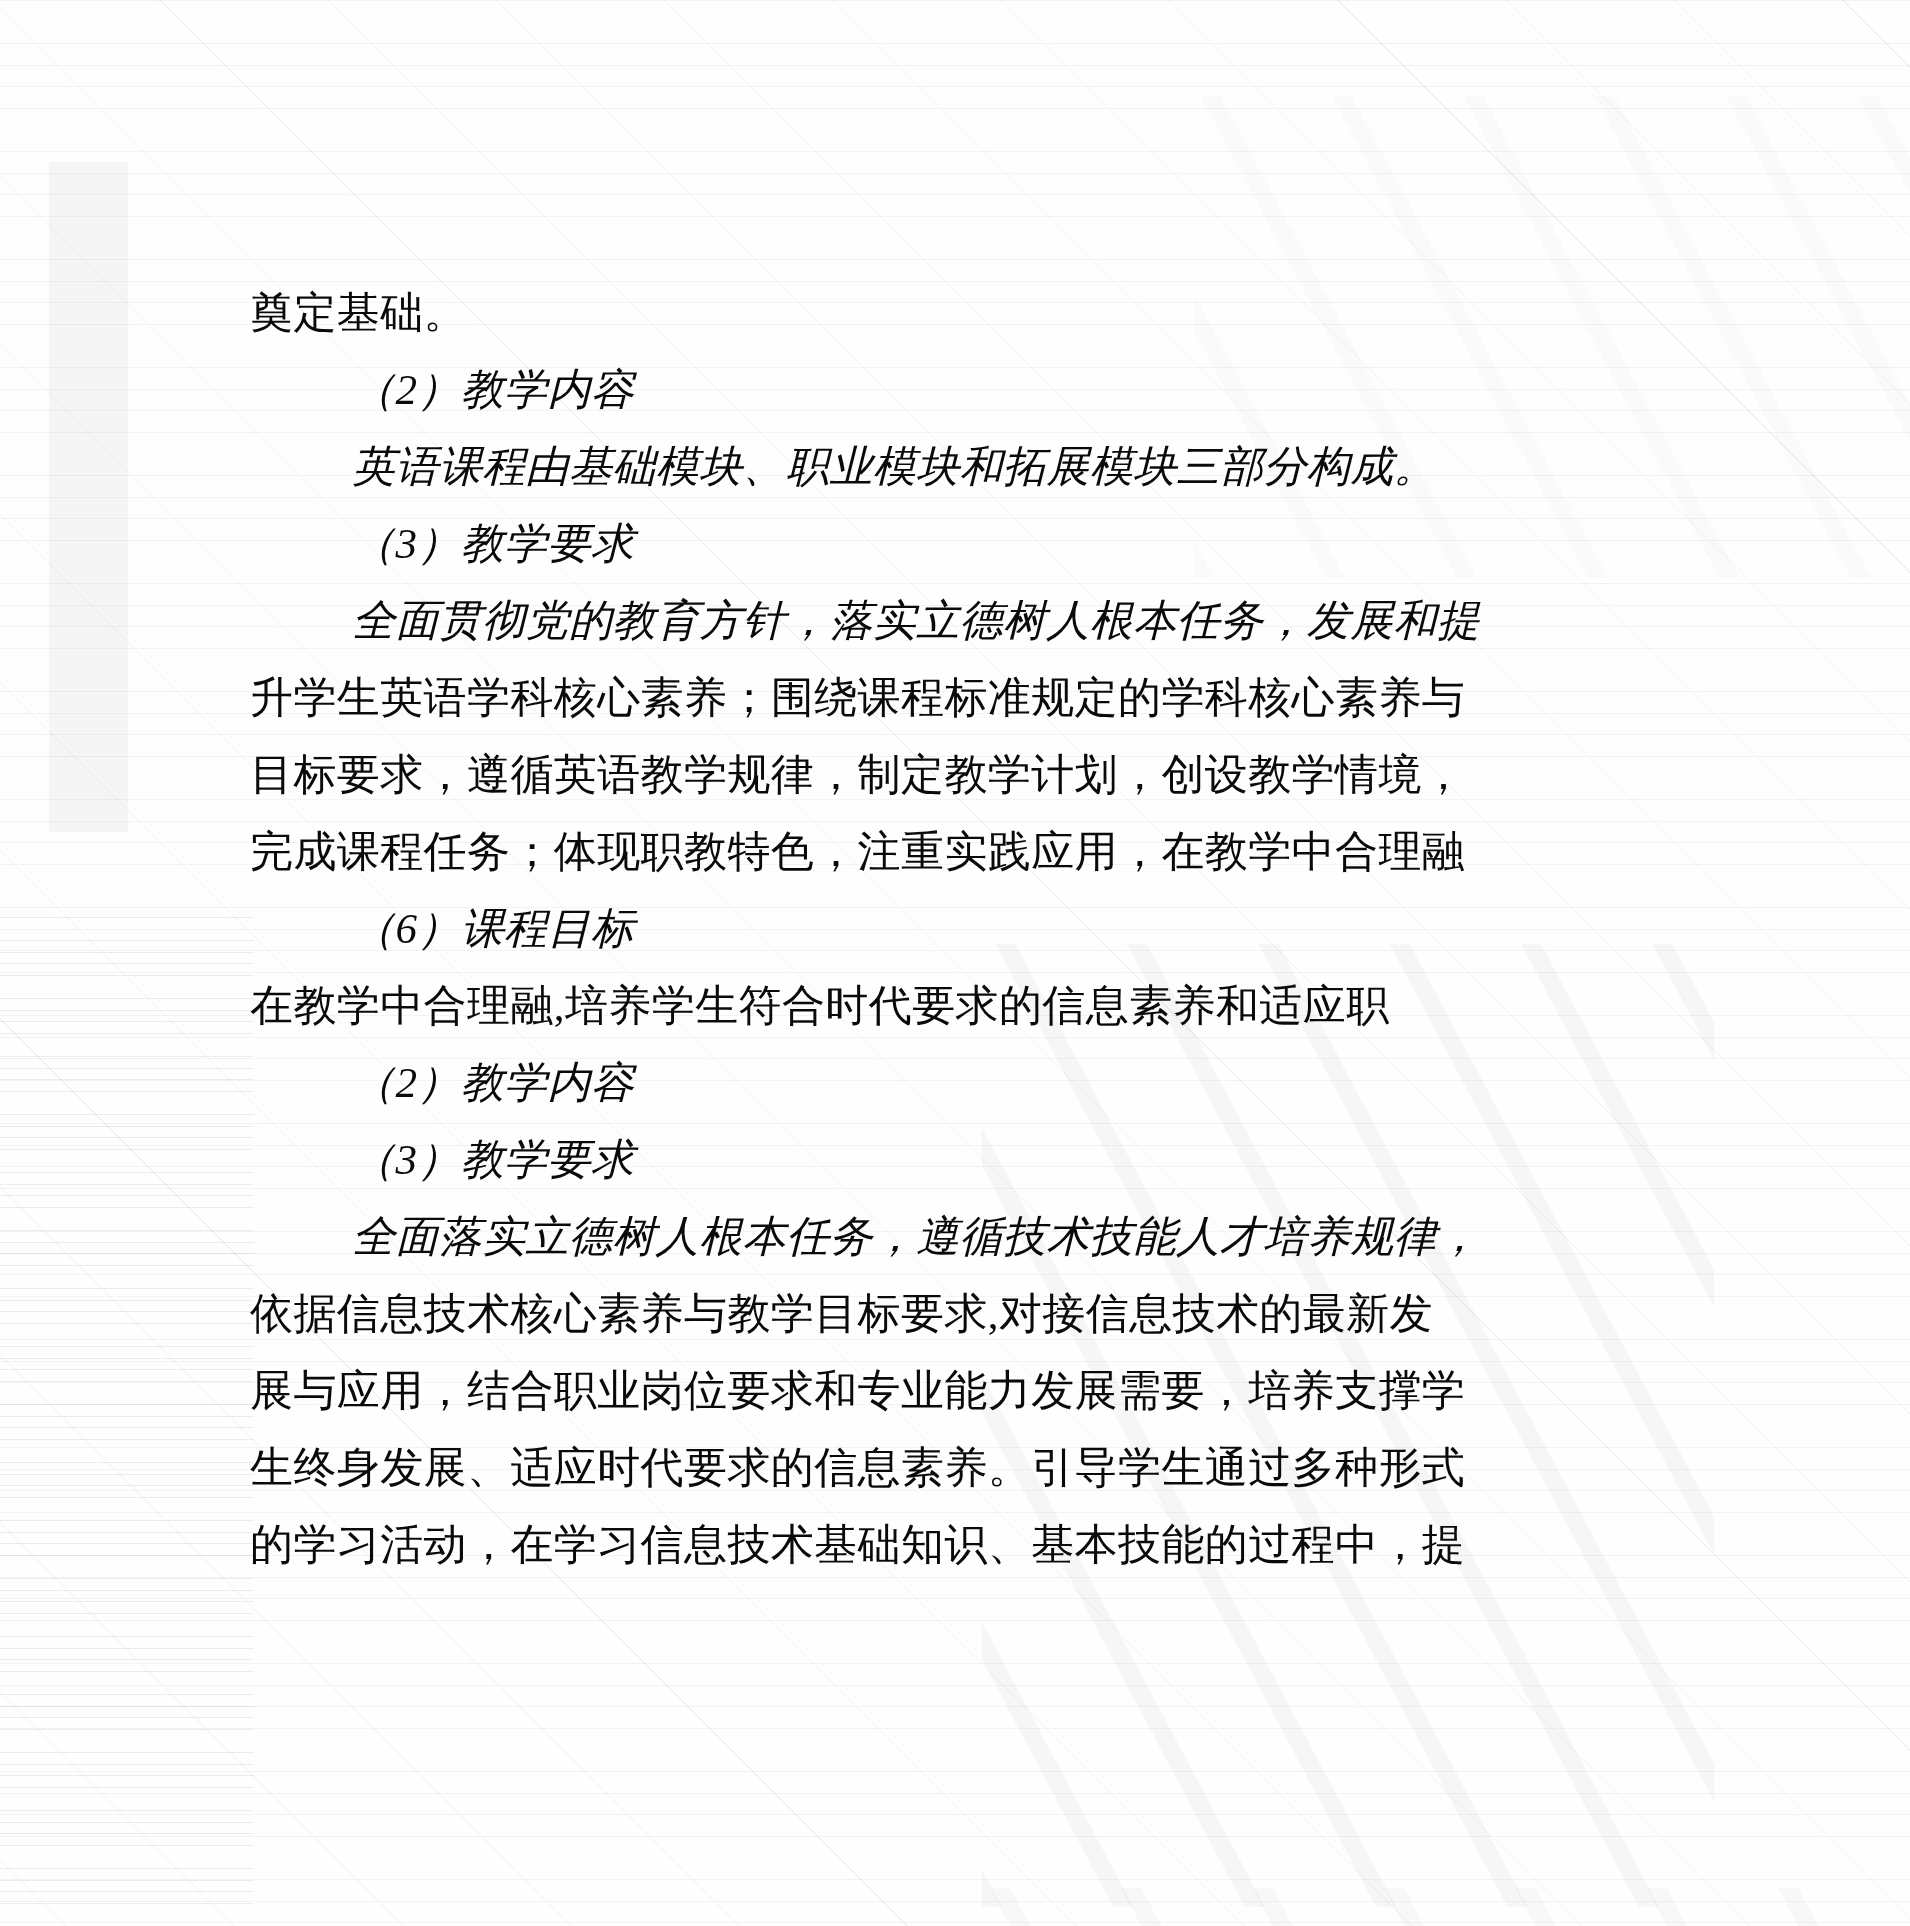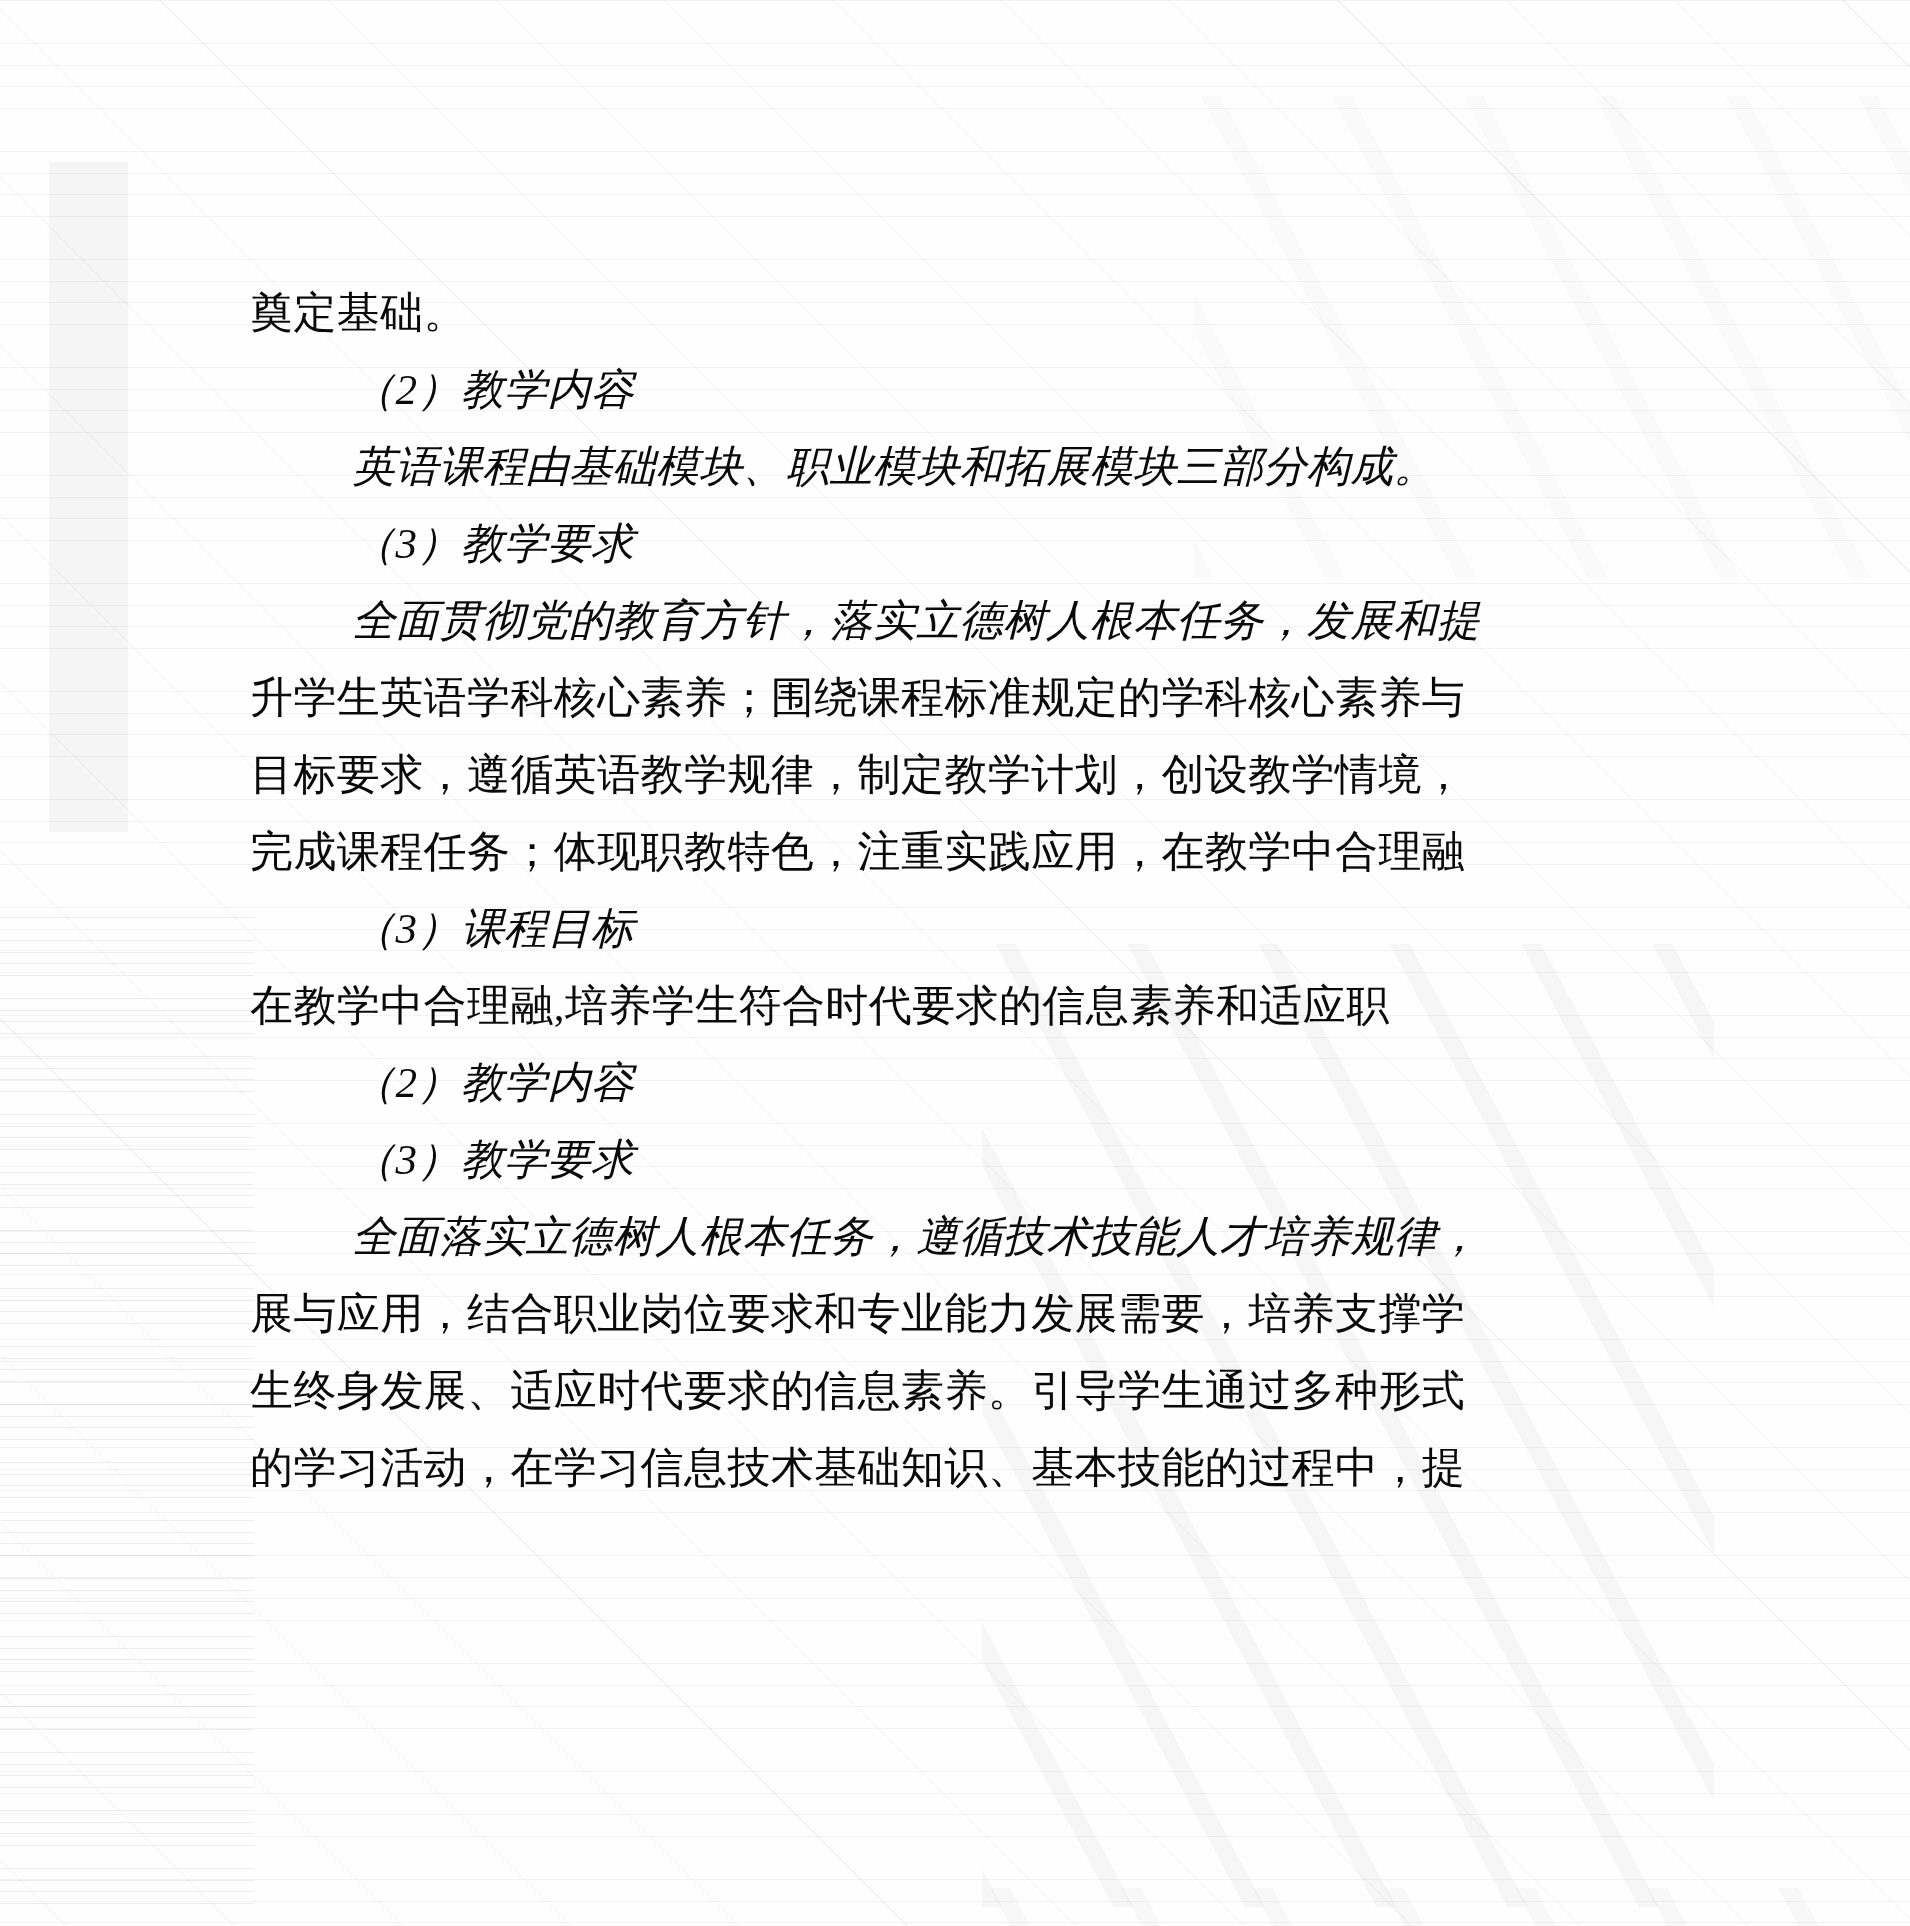--- a/index.html
+++ b/index.html
@@ -85,24 +85,25 @@
 
   <div class="text-block">
       <div class="line"><span>奠定基础。</span></div>
       <div class="line indent"><span>（2）教学内容</span></div>
       <div class="line indent"><span>英语课程由基础模块、职业模块和拓展模块三部分构成。</span></div>
       <div class="line indent"><span>（3）教学要求</span></div>
       <div class="line indent"><span>全面贯彻党的教育方针，落实立德树人根本任务，发展和提</span></div>
       <div class="line"><span>升学生英语学科核心素养；围绕课程标准规定的学科核心素养与</span></div>
       <div class="line"><span>目标要求，遵循英语教学规律，制定教学计划，创设教学情境，</span></div>
       <div class="line"><span>完成课程任务；体现职教特色，注重实践应用，在教学中合理融</span></div>
-      <div class="line indent"><span>（3）课程目标</span></div>
+      <div class="line indent"><span>（6）课程目标</span></div>
       <div class="line"><span>在教学中合理融,培养学生符合时代要求的信息素养和适应职</span></div>
       <div class="line indent"><span>（2）教学内容</span></div>
       <div class="line indent"><span>（3）教学要求</span></div>
       <div class="line indent"><span>全面落实立德树人根本任务，遵循技术技能人才培养规律，</span></div>
+      <div class="line"><span>依据信息技术核心素养与教学目标要求,对接信息技术的最新发</span></div>
       <div class="line"><span>展与应用，结合职业岗位要求和专业能力发展需要，培养支撑学</span></div>
       <div class="line"><span>生终身发展、适应时代要求的信息素养。引导学生通过多种形式</span></div>
       <div class="line"><span>的学习活动，在学习信息技术基础知识、基本技能的过程中，提</span></div>
     </div>
 
 </div>
 
 
 </body></html>

